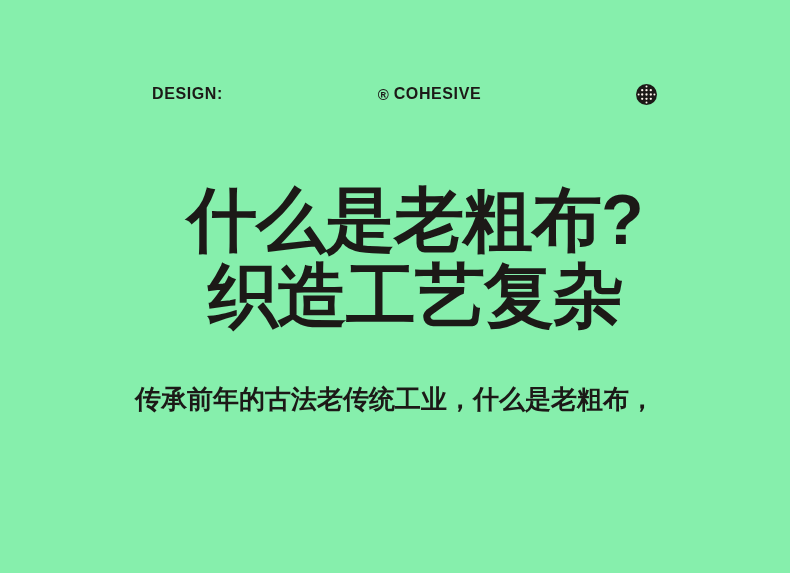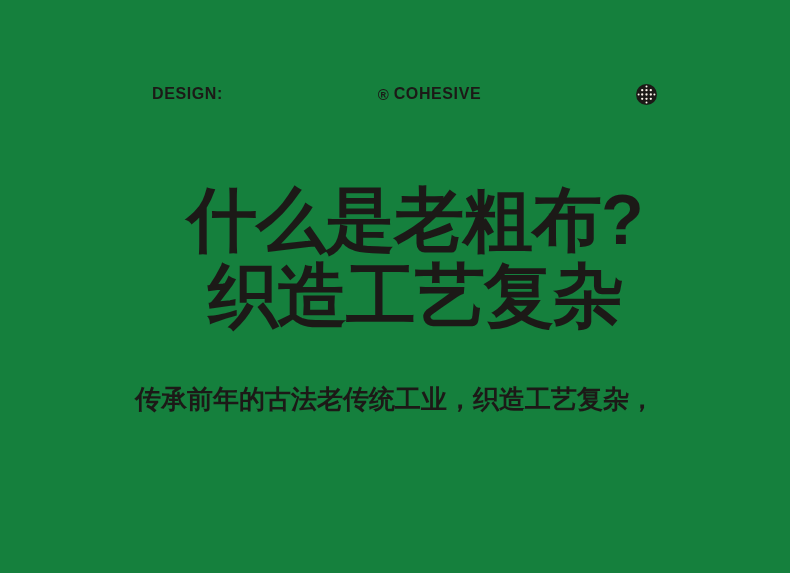--- a/index.html
+++ b/index.html
@@ -6,21 +6,21 @@
   body {
     width: 790px; height: 573px;
     background: #fdf5ec;
     font-family: "Liberation Sans", sans-serif;
     color: #1c1917;
     overflow: hidden;
   }
   .page {
     position: relative;
     width: 790px; height: 573px;
-    background: #15803d;
+    background: #86efac;
   }
   
   .header {
     position: absolute;
     top: 82px; left: 152px; right: 133px;
     height: 24px;
     display: flex;
     align-items: center;
     justify-content: space-between;
   }
@@ -106,16 +106,16 @@
       </svg>
     </button>
   </div>
 
   <h1 class="heading" style="margin:0;padding-left:40px;">
     <div>什么是老粗布?</div>
     <div>织造工艺复杂</div>
   </h1>
 
   <div class="body-copy">
-    <div>传承前年的古法老传统工业，织造工艺复杂，</div>
+    <div>传承前年的古法老传统工业，什么是老粗布，</div>
   </div>
 
 </div>
 
 </body></html>

